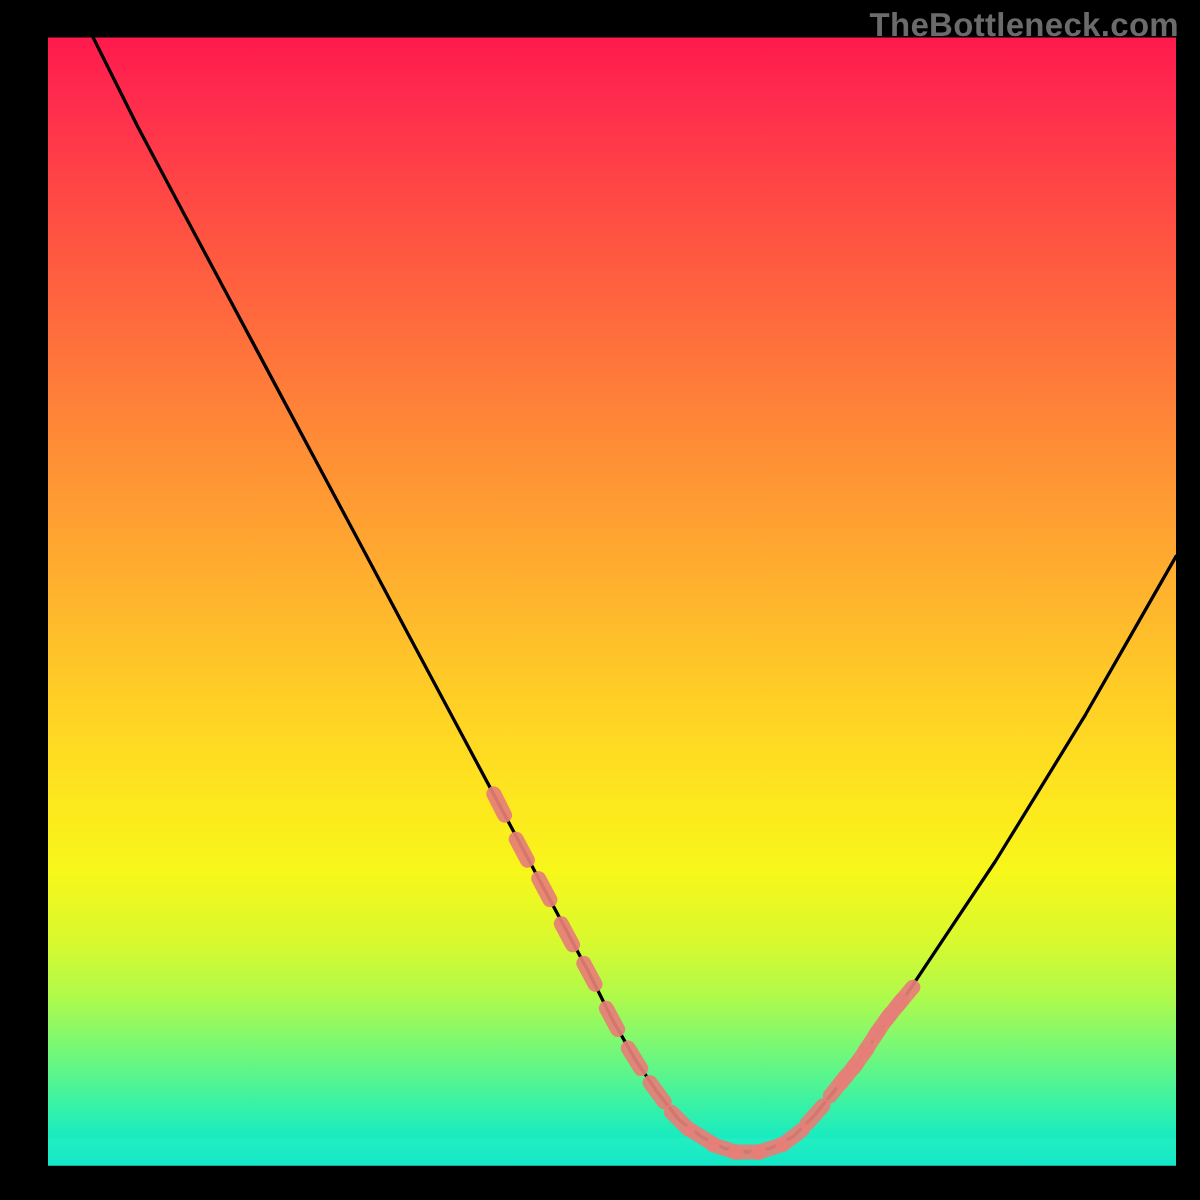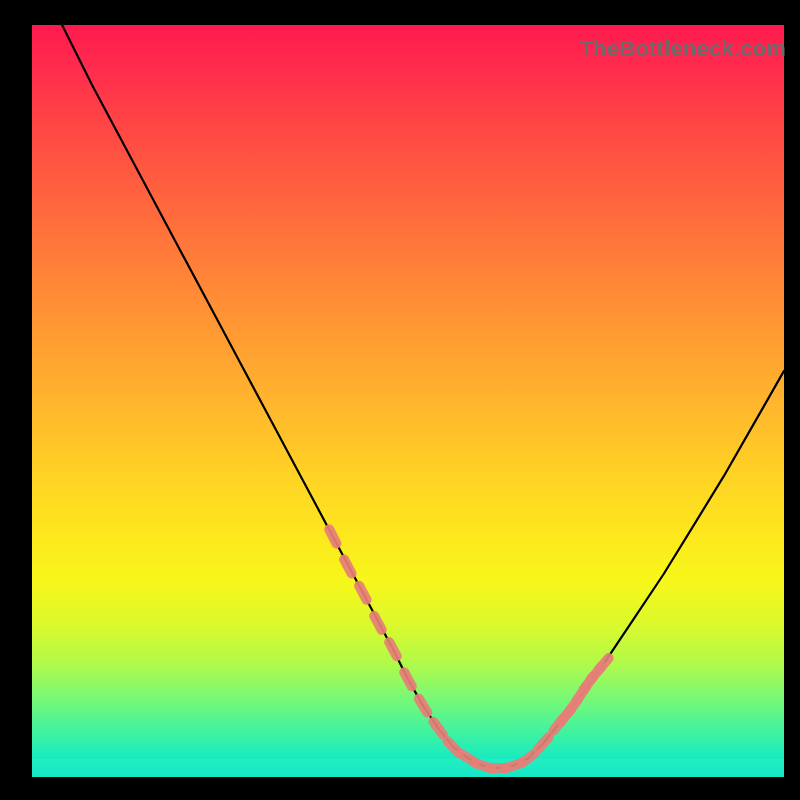--- a/index.html
+++ b/index.html
@@ -41,21 +41,20 @@
       #0fe6d2 100%);
   }
   .watermark {
     position: absolute;
     top: 4px;
     right: 14px;
     font-size: 22px;
     font-weight: 600;
     color: #6b6b6b;
     letter-spacing: 0.2px;
-    margin-top: 32px;
   }
   svg.curve {
     position: absolute;
     left: 0; top: 0;
     width: 752px; height: 752px;
     overflow: visible;
   }
   .green-band {
     position: absolute;
     left: 0;

